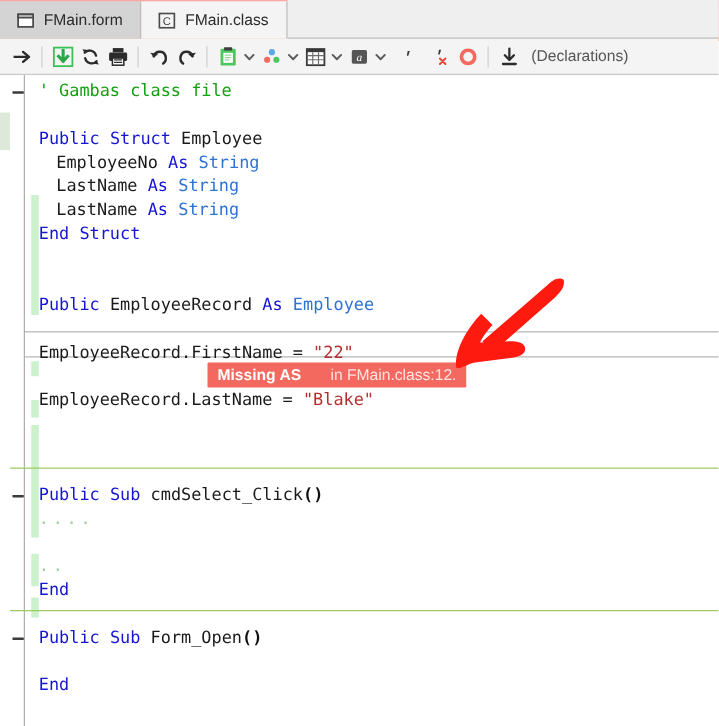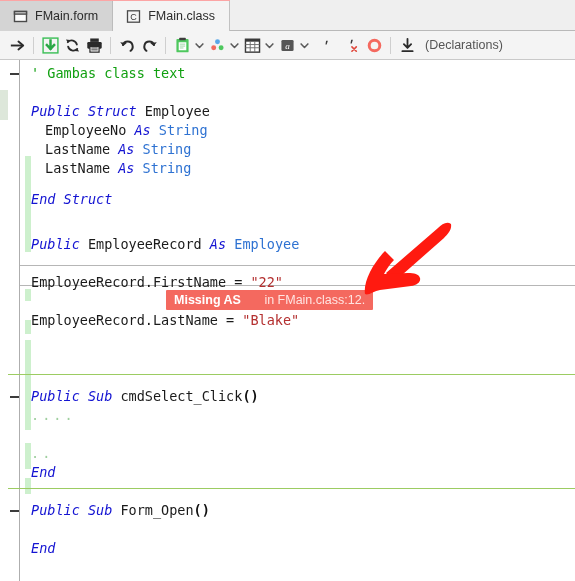--- a/index.html
+++ b/index.html
@@ -93,21 +93,21 @@
 
   
   .codelayer{
     position:absolute;left:0;top:0;width:575px;height:521px;
     font-family:"DejaVu Sans Mono","Liberation Mono",monospace;
     font-size:13.5px;
   }
   .ln{
     position:absolute;left:31px;height:19px;line-height:19px;white-space:pre;
   }
-  .kw{color:#1414d2;font-style:italic;}
+  .kw{color:#1414d2;}
   .ty{color:#2e72d2;}
   .cm{color:#11a011;}
   .st{color:#b43030;}
   .tx{color:#1a1a1a;}
   .bk{color:#101010;font-weight:bold;}
   .dots{color:#9fcf9f;letter-spacing:3px;}
 
   
   .hsep{position:absolute;left:8px;width:567px;height:1px;background:#9ccc62;}
   
@@ -330,26 +330,26 @@
         </div>
         <div class="fold" style="top: 445px;">
           <i></i>
         </div>
       </div>
 
     <div class="curline-top" id="curtop" style="top: 205px;"></div>
     <div class="curline-bot" id="curbot" style="top: 225px;"></div>
 
     <div class="codelayer" id="codelayer">
-        <div class="ln" style="top: 4px; left: 31px;"><span class="cm">' Gambas class text</span></div>
+        <div class="ln" style="top: 4px; left: 31px;"><span class="cm">' Gambas class file</span></div>
         <div class="ln" style="top: 42px; left: 31px;"><span class="kw">Public</span><span class="tx"> </span><span class="kw">Struct</span><span class="tx"> </span><span class="tx">Employee</span></div>
         <div class="ln" style="top: 61px; left: 45px;"><span class="tx">EmployeeNo</span><span class="tx"> </span><span class="kw">As</span><span class="tx"> </span><span class="ty">String</span></div>
         <div class="ln" style="top: 80px; left: 45px;"><span class="tx">LastName</span><span class="tx"> </span><span class="kw">As</span><span class="tx"> </span><span class="ty">String</span></div>
         <div class="ln" style="top: 99px; left: 45px;"><span class="tx">LastName</span><span class="tx"> </span><span class="kw">As</span><span class="tx"> </span><span class="ty">String</span></div>
-        <div class="ln" style="top: 118px; left: 31px; margin-top: 12px;"><span class="kw">End Struct</span></div>
+        <div class="ln" style="top: 118px; left: 31px;"><span class="kw">End Struct</span></div>
         <div class="ln" style="top: 175px; left: 31px;"><span class="kw">Public</span><span class="tx"> </span><span class="tx">EmployeeRecord</span><span class="tx"> </span><span class="kw">As</span><span class="tx"> </span><span class="ty">Employee</span></div>
         <div class="ln" style="top: 213px; left: 31px;"><span class="tx">EmployeeRecord.FirstName = </span><span class="st">"22"</span></div>
         <div class="ln" style="top: 251px; left: 31px;"><span class="tx">EmployeeRecord.LastName = </span><span class="st">"Blake"</span></div>
         <div class="ln" style="top: 327px; left: 31px;"><span class="kw">Public</span><span class="tx"> </span><span class="kw">Sub</span><span class="tx"> </span><span class="tx">cmdSelect_Click</span><span class="bk">()</span></div>
         <div class="ln" style="top: 346px; left: 31px;"><span class="dots">....</span></div>
         <div class="ln" style="top: 384px; left: 31px;"><span class="dots">..</span></div>
         <div class="ln" style="top: 403px; left: 31px;"><span class="kw">End</span></div>
         <div class="ln" style="top: 441px; left: 31px;"><span class="kw">Public</span><span class="tx"> </span><span class="kw">Sub</span><span class="tx"> </span><span class="tx">Form_Open</span><span class="bk">()</span></div>
         <div class="ln" style="top: 479px; left: 31px;"><span class="kw">End</span></div>
       </div>

